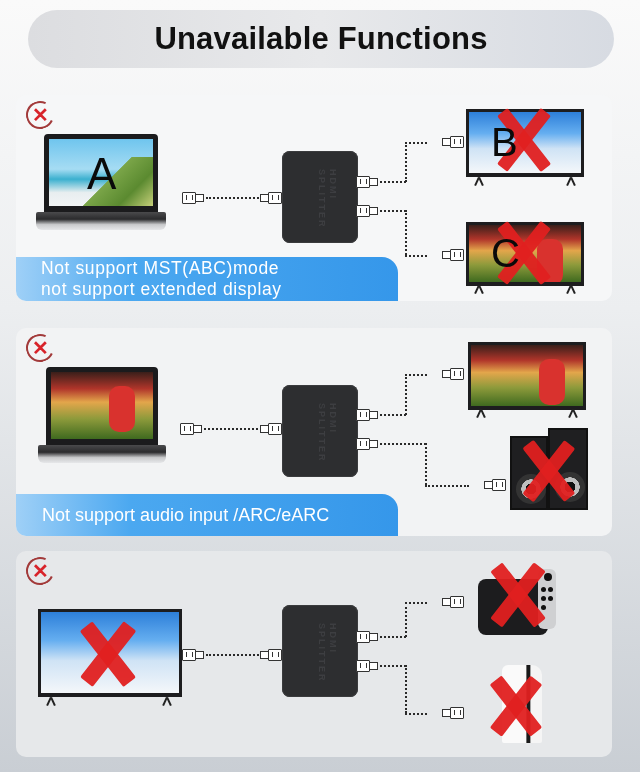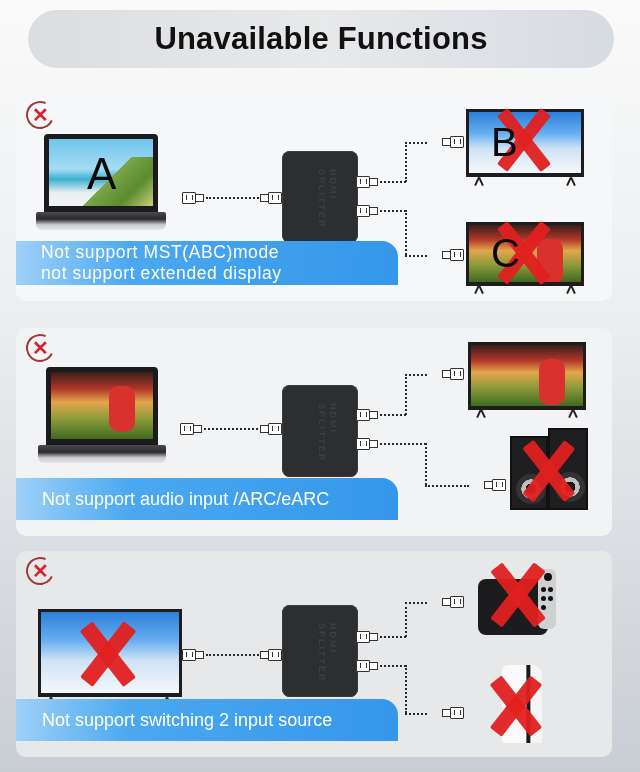--- a/index.html
+++ b/index.html
@@ -29,21 +29,21 @@
     position: absolute; left: 10px; top: 6px; width: 28px; height: 28px;
     border: 2px solid #a23a3a; border-radius: 50%;
     border-right-color: transparent; border-bottom-color: #a23a3a;
     display: flex; align-items: center; justify-content: center;
     color: #d8232a; font-weight: bold; font-size: 20px; line-height: 1;
     transform: rotate(-20deg);
   }
   .xbadge span { transform: rotate(20deg); display: block; }
 
   .label-bar {
-    position: absolute; left: 0; bottom: 16px; width: 382px; height: 44px;
+    position: absolute; left: 0; bottom: 0; width: 382px; height: 44px;
     border-top-right-radius: 16px;
     background: linear-gradient(90deg, #9fd0f7 0%, #4ba8f0 30%, #3597ea 100%);
     color: #fff; padding-left: 26px; display: flex; flex-direction: column; justify-content: center;
   }
   .p1 .label-bar { height: 44px; font-size: 17.5px; letter-spacing: 0.6px; line-height: 21px; padding-left: 25px; }
   .p2 .label-bar, .p3 .label-bar { height: 42px; font-size: 18px; }
 
   
   .laptop { position: absolute; }
   .laptop .screen {
@@ -320,16 +320,13 @@
       <i style="left:3px;top:36px;"></i>
     </div>
     <div class="redx" style="left:14px;top:0;width:60px;height:76px;"></div>
   </div>
 
   <div style="position:absolute;left:466px;top:108px;width:80px;height:86px;">
     <div class="ps5" style="left:20px;top:6px;width:40px;height:78px;"></div>
     <div class="redx" style="left:6px;top:10px;width:56px;height:74px;"></div>
   </div>
 
-  <div class="label-bar">
-    <div>Not support switching 2 input source</div>
-  </div>
 </div>
 
 </body></html>

